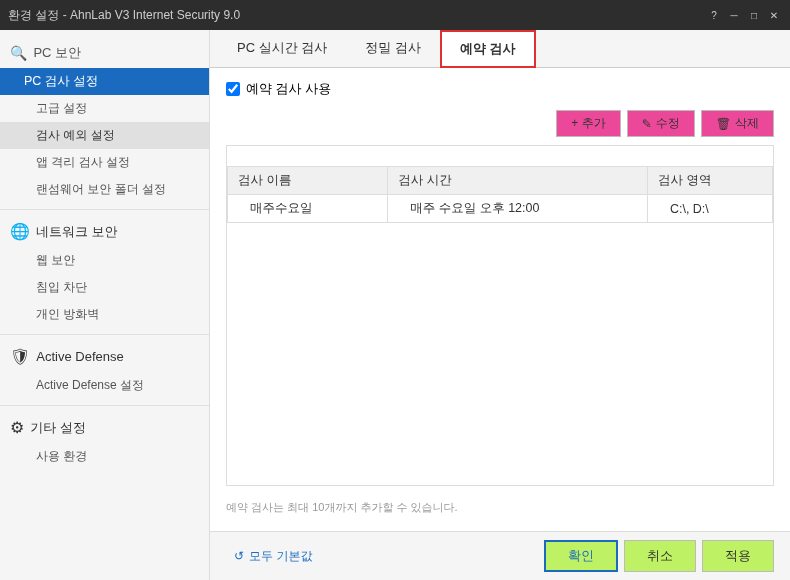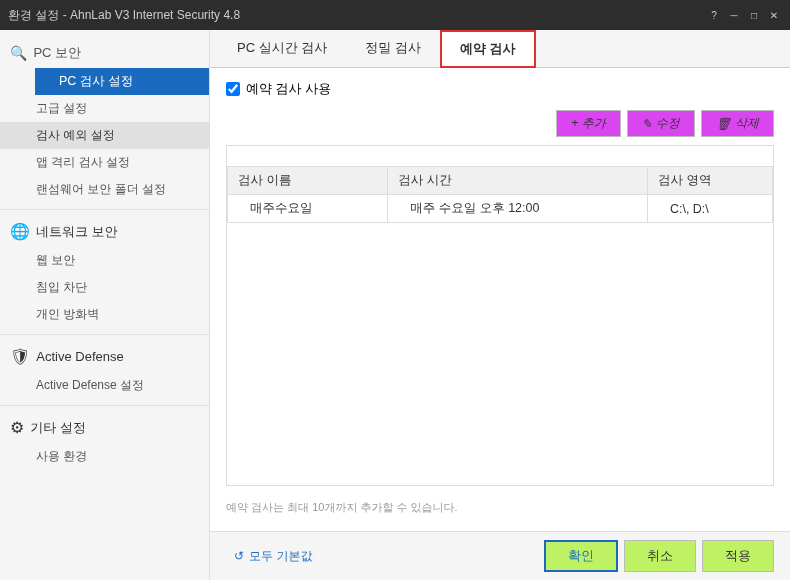--- a/index.html
+++ b/index.html
@@ -78,21 +78,20 @@
 
     .sidebar-item {
       padding: 5px 12px 5px 24px;
       color: #333;
       cursor: pointer;
       font-size: 12.5px;
     }
     .sidebar-item.active {
       background: #1a6bbf;
       color: #fff;
-      margin-left: 35px;
     }
     .sidebar-item.sub {
       padding-left: 36px;
       color: #555;
       font-size: 12px;
     }
     .sidebar-item.sub.highlighted {
       background: #e0e0e0;
       color: #333;
     }
@@ -158,27 +157,26 @@
     .action-buttons {
       display: flex;
       justify-content: flex-end;
       gap: 6px;
       margin-bottom: 8px;
     }
     .action-btn {
       padding: 4px 14px;
       font-size: 12px;
       border: 1px solid #bbb;
-      background: #d946ef;
+      background: #ec4899;
       cursor: pointer;
       display: flex;
       align-items: center;
       gap: 4px;
       color: #333;
-      font-style: italic;
     }
 
     
     .scan-table {
       width: 100%;
       border-collapse: collapse;
       font-size: 12.5px;
       margin-top: 20px;
     }
     .scan-table th {
@@ -261,21 +259,21 @@
       padding: 6px 10px;
       font-size: 13px;
       color: #555;
       gap: 6px;
     }
   </style>
 </head>
 <body>
 
 <div class="titlebar">
-  <span class="titlebar-title">환경 설정 - AhnLab V3 Internet Security 4.8</span>
+  <span class="titlebar-title">환경 설정 - AhnLab V3 Internet Security 9.0</span>
   <div class="titlebar-controls">
     <div class="titlebar-btn">?</div>
     <div class="titlebar-btn">─</div>
     <div class="titlebar-btn">□</div>
     <div class="titlebar-btn">✕</div>
   </div>
 </div>
 
 <div class="window">
   <div class="content">

